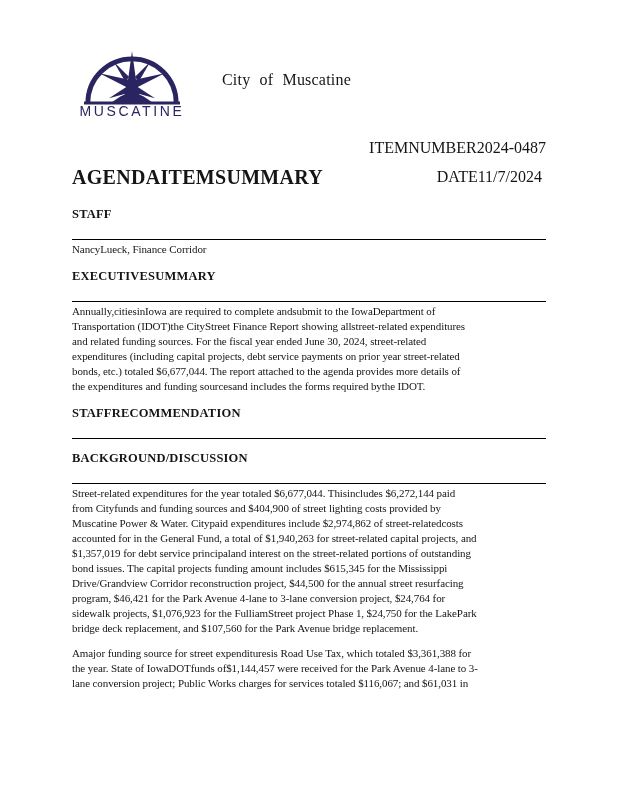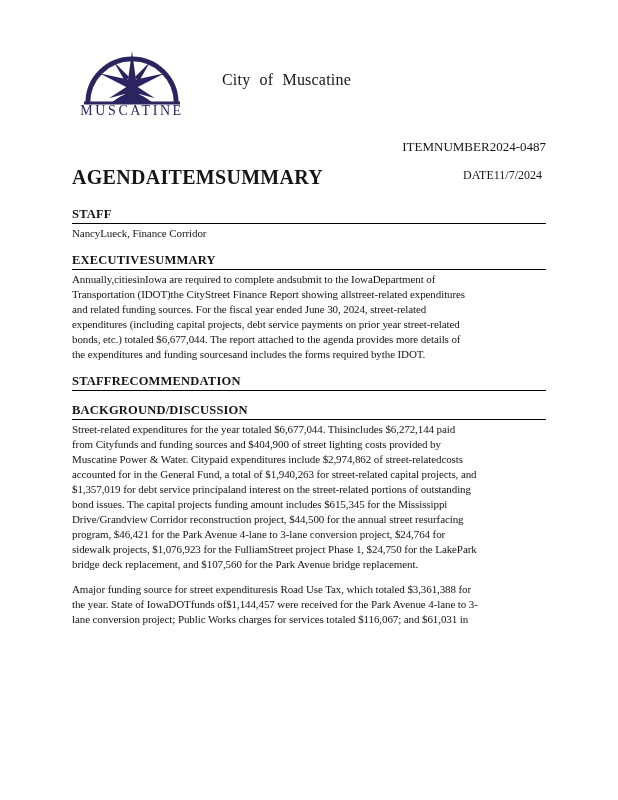--- a/index.html
+++ b/index.html
@@ -10,43 +10,43 @@
     background:#ffffff;
     font-family:"Liberation Serif",serif;
     color:#151515;
     overflow:hidden;
   }
   
   .emblem{position:absolute;left:84px;top:47px;width:96px;height:62px;}
   .logo-text{
     position:absolute;left:74px;top:103px;width:116px;
     text-align:center;
-    font-family:Liberation Serif, serif;
+    font-family:Liberation Sans, sans-serif;
     font-size:14px;font-weight:400;letter-spacing:2.6px;
     color:#2a2560;white-space:nowrap;
   }
   .org-title{
     position:absolute;left:222px;top:71px;
     font-size:16px;word-spacing:5px;letter-spacing:0.2px;
     white-space:nowrap;
   }
   
-  .item-number{position:absolute;top:139px;right:72px;font-size:13px;white-space:nowrap;}
-  .date-line{position:absolute;top:168px;right:76px;font-size:12px;white-space:nowrap;}
+  .item-number{position:absolute;top:139px;right:72px;font-size:16px;white-space:nowrap;}
+  .date-line{position:absolute;top:168px;right:76px;font-size:16px;white-space:nowrap;}
   .doc-title{
     position:absolute;left:72px;top:166px;margin:0;
     font-size:20px;font-weight:bold;letter-spacing:0.3px;white-space:nowrap;
   }
   
   .sections{position:absolute;left:72px;top:207px;width:474px;}
   .doc-section{margin:0 0 12px 0;}
   .sec-heading{
     margin:0;font-size:12.5px;font-weight:bold;line-height:14px;
     letter-spacing:0.2px;
-    padding-bottom:2px;border-bottom:1.6px solid #000;
+    padding-bottom:18px;border-bottom:1.6px solid #000;
   }
   .sec-body{
     margin:2px 0 0 0;
     font-size:11px;line-height:15px;letter-spacing:-0.1px;
     white-space:pre;
   }
   .sec-body + .sec-body{margin-top:10px;}
 </style>
 </head>
 <body>

